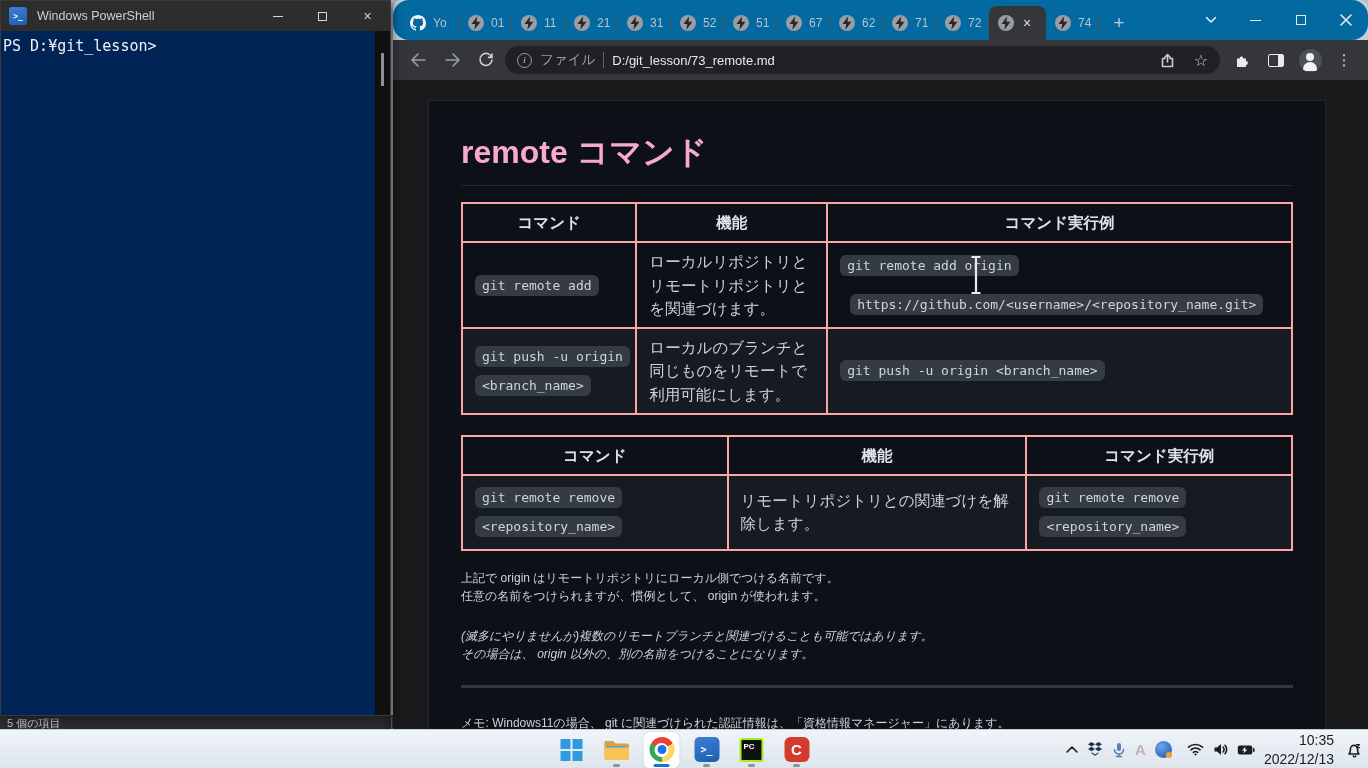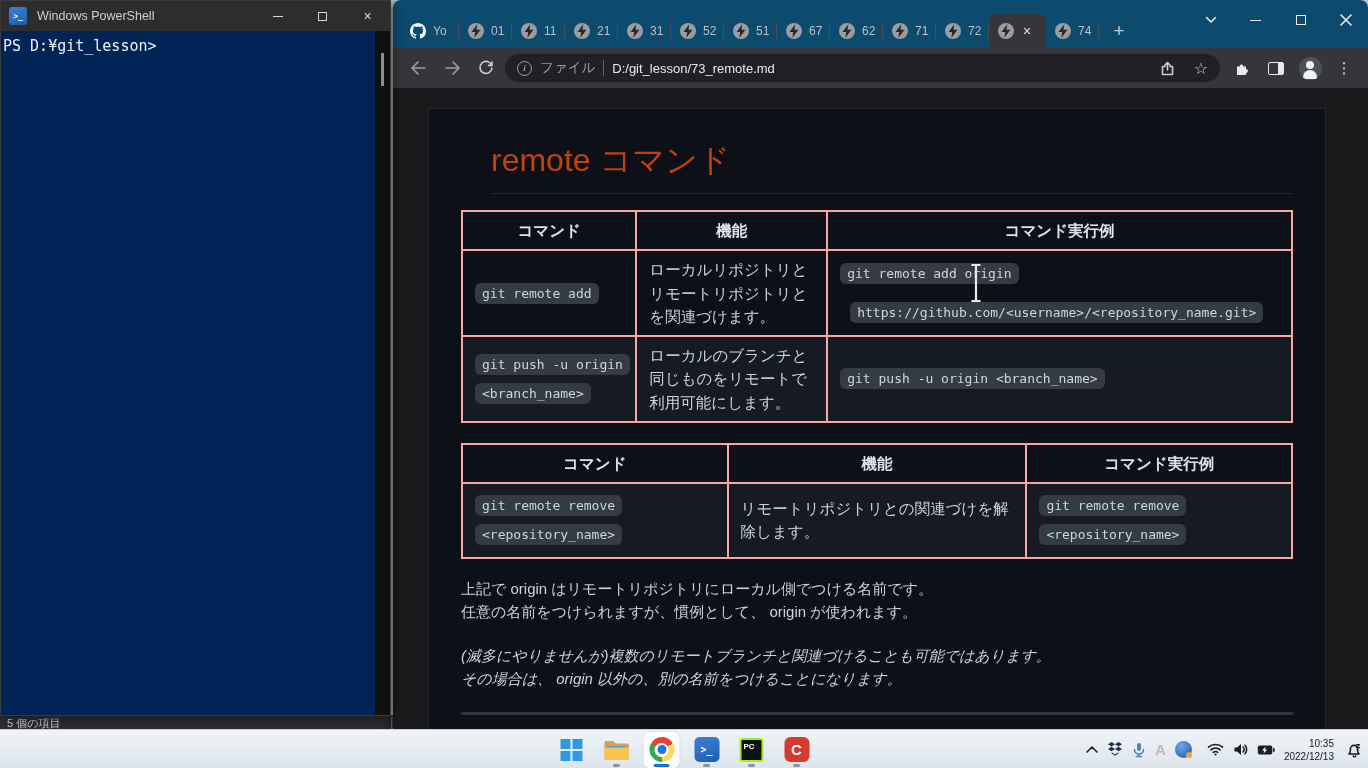--- a/index.html
+++ b/index.html
@@ -26,21 +26,21 @@
   .chrome-logo::after { content:''; position:absolute; inset:8px; border-radius:50%; background:#1a73e8; }
   .ps-tile { width:25px; height:25px; border-radius:5px; background:linear-gradient(160deg,#3f7fd6,#1b5fae);
              color:#fff; font-size:10px; font-weight:bold; display:flex; align-items:center; justify-content:center;
              font-family:"DejaVu Sans Mono",monospace; }
   .pycharm-tile { width:24px; height:24px; background:#101010; border:2px solid #a8ee1e; border-radius:3px;
                   color:#fff; font-size:8px; font-weight:bold; display:flex; align-items:flex-start; padding:2px; }
   .camtasia-tile { width:25px; height:25px; border-radius:6px; background:#d23b2e; color:#fff; font-size:15px;
                    font-weight:bold; display:flex; align-items:center; justify-content:center; }
   .tray { position:absolute; right:6px; top:0; height:39px; display:flex; align-items:center; gap:9px; color:#1d1d1f; }
   .tray svg { display:block; }
-  .clock { text-align:right; font-size:10px; line-height:1.3; color:#1b1b1d; }
+  .clock { text-align:right; font-size:14px; line-height:1.3; color:#1b1b1d; }
   .ime-a { font-size:15px; color:#c7b3b6; font-weight:bold; }
   .sphere { width:17px; height:17px; border-radius:50%; background:radial-gradient(circle at 35% 30%,#6aa6ef,#1d50a4); position:relative; }
   .sphere::after { content:''; position:absolute; right:0; bottom:0; width:6px; height:6px; border-radius:50%; background:#e7a43a; }
 
   
   .explorer-strip { position:absolute; left:0; top:715px; width:433px; height:15px; background:#2c2c2e;
                     border-top:1px solid #4b4b4b; color:#c9c9c9; font-size:11px; display:flex; align-items:center;
                     padding:0 4px 0 7px; z-index:10; }
   .explorer-strip .views { margin-left:auto; display:flex; gap:4px; }
   .viewbtn { width:17px; height:12px; border:1px solid #6a6a6a; display:flex; flex-direction:column; justify-content:space-evenly; padding:1px 2px; background:#3a3a3c; }
@@ -61,21 +61,21 @@
   .glyph-max { width:9px; height:9px; border:1px solid #d6d6d6; display:block; }
   .glyph-x   { font-size:14px; line-height:1; color:#d6d6d6; }
   .ps-body { position:relative; height:684px; background:#012456; font-family:"DejaVu Sans Mono",monospace;
              color:#f2f1f5; font-size:15px; padding:6px 2px; }
   .ps-scroll { position:absolute; right:0; top:0; width:15px; height:100%; background:#101010; }
   .ps-thumb { position:absolute; right:6px; top:22px; width:3px; height:33px; background:#8f8f8f; }
 
   
   .chrome { position:absolute; left:393px; top:0; width:975px; height:729px; z-index:15;
             border-radius:8px 8px 0 0; overflow:hidden; box-shadow:-2px 2px 12px rgba(0,0,0,.45); }
-  .tabstrip { height:48px; background:#0c4a6e; display:flex; align-items:flex-end; padding-left:8px; position:relative; }
+  .tabstrip { height:40px; background:#0369a1; display:flex; align-items:flex-end; padding-left:8px; position:relative;border-radius:16px; }
   .tab { height:34px; display:flex; align-items:center; gap:7px; padding:0 9px; color:#bdc1c6; font-size:12px;
          position:relative; overflow:hidden; white-space:nowrap; }
   .tab:not(.active)::after { content:''; position:absolute; right:0; top:9px; width:1px; height:16px; background:#4a4d51; }
   .tab.active { background:#35363a; border-radius:8px 8px 0 0; color:#e8eaed; }
   .tab.active::after { display:none; }
   .tab-gh { width:58px; }
   .tab-num { width:53px; }
   .tab-act { width:57px; }
   .fav { width:16px; height:16px; min-width:16px; border-radius:50%; background:#9a9da1; position:relative; }
   .fav::after { content:''; position:absolute; inset:0; background:#26272a;
@@ -103,33 +103,33 @@
   .kebab-glyph { font-size:15px; color:#dfe1e4; letter-spacing:0; }
   .avatar { width:23px; height:23px; border-radius:50%; background:#4d5156; position:relative; overflow:hidden; }
   .avatar::before { content:''; position:absolute; top:4px; left:50%; transform:translateX(-50%); width:8px; height:8px; border-radius:50%; background:#f1f3f4; }
   .avatar::after { content:''; position:absolute; top:13px; left:50%; transform:translateX(-50%); width:14px; height:9px; border-radius:7px 7px 0 0; background:#f1f3f4; }
   .sidepanel-ico { width:16px; height:13px; border:1.6px solid #e8eaed; border-radius:2px; position:relative; }
   .sidepanel-ico::after { content:''; position:absolute; right:0; top:0; width:5px; height:100%; background:#e8eaed; }
 
   .content { position:relative; height:649px; background:#1a1a1c; overflow:hidden; }
   .md-body { position:absolute; left:35px; top:20px; width:832px; box-sizing:content-box; padding:30px 32px 60px;
              background:#0d1117; border:1px solid #23282e; color:#c9d1d9; min-height:760px; }
-  .md-body h1 { font-size:32px; font-weight:400; color:#c2410c; padding-bottom:10px; margin-bottom:4px;
-                border-bottom:1px solid #22272d;margin-left:30px; }
+  .md-body h1 { font-size:32px; font-weight:700; color:#f9a8d4; padding-bottom:10px; margin-bottom:4px;
+                border-bottom:1px solid #22272d; }
   table { border-collapse:collapse; width:100%; font-size:15.5px; color:#ccd3da; margin-top:16px; }
   th,td { border:2px solid #fca5a5; padding:7px 12px; vertical-align:middle; line-height:1.5; }
   th { text-align:center; font-weight:bold; color:#dde3ea; }
   tr.alt td { background:#161b22; }
   code { font-family:"DejaVu Sans Mono",monospace; font-size:13px; background:#353b44; color:#ced5dd;
          padding:3px 7px; border-radius:6px; box-decoration-break:clone; -webkit-box-decoration-break:clone; }
   td code { line-height:2.25; }
   .t1-c1 { width:21%; } .t1-c2 { width:23%; } .t1-c3 { width:56%; }
   .t2-c1 { width:32%; } .t2-c2 { width:36%; } .t2-c3 { width:32%; }
   .exline + .exline { margin-top:9px;padding-left:10px; }
-  .md-body p { font-size:15px; line-height:1.55; margin-top:18px; color:#ccd3da; }
+  .md-body p { font-size:12px; line-height:1.55; margin-top:18px; color:#ccd3da; }
   .md-body p.p2 { margin-top:21px;font-style:italic; }
   .md-body hr { border:0; height:3px; background:#30363d; margin:21px 0 26px; }
   .ibeam { position:absolute; left:576px; top:175px; z-index:5; }
 
   svg.stroke { fill:none; stroke:currentColor; stroke-width:1.6; stroke-linecap:round; stroke-linejoin:round; }
 </style>
 </head>
 <body>
 
 <div class="screen">

